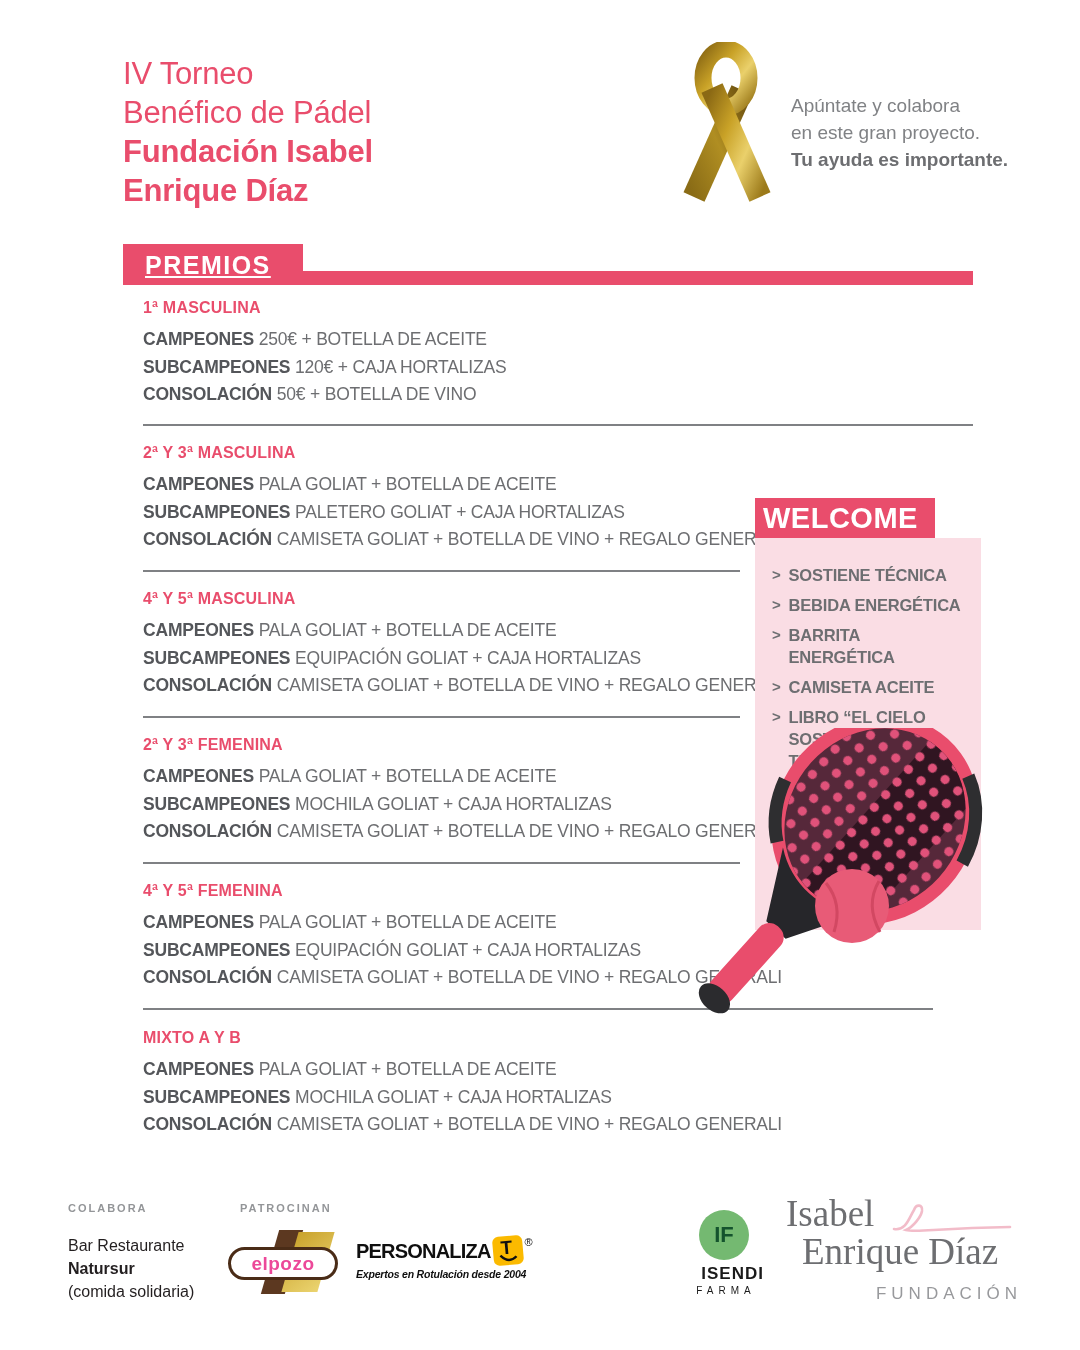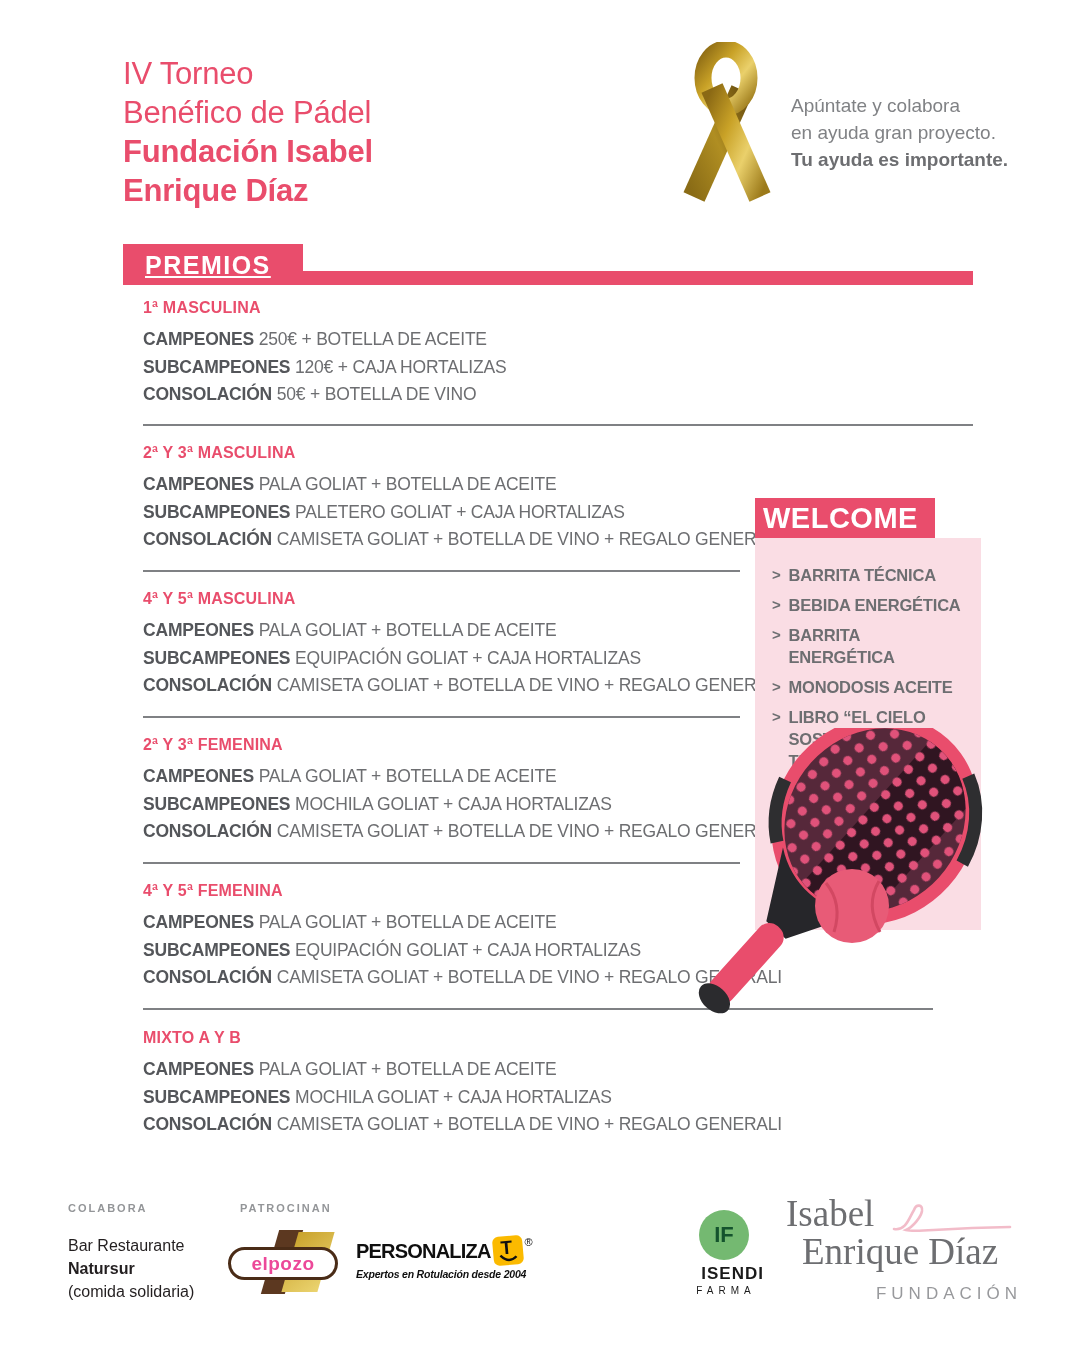--- a/index.html
+++ b/index.html
@@ -125,21 +125,21 @@
         <stop offset="1" stop-color="#8A6C16"></stop>
       </linearGradient>
     </defs>
     <line x1="70" y1="48" x2="22" y2="155" stroke="url(#goldB)" stroke-width="23"></line>
     <ellipse cx="54" cy="36" rx="23" ry="29" fill="none" stroke="url(#goldA)" stroke-width="17"></ellipse>
     <line x1="40" y1="46" x2="88" y2="155" stroke="url(#goldA)" stroke-width="23"></line>
   </svg>
 
   <div class="cta">
     <div>Apúntate y colabora</div>
-    <div>en ayuda gran proyecto.</div>
+    <div>en este gran proyecto.</div>
     <div class="bold">Tu ayuda es importante.</div>
   </div>
 
   <div class="premios-bar"></div>
   <div class="premios-chip">PREMIOS</div>
 
   <div class="section s0">
     <h3>1ª MASCULINA</h3>
     <div class="prow"><span class="plbl">CAMPEONES</span> <span class="pval">250€ + BOTELLA DE ACEITE</span></div>
     <div class="prow"><span class="plbl">SUBCAMPEONES</span> <span class="pval">120€ + CAJA HORTALIZAS</span></div>
@@ -184,33 +184,33 @@
   <div class="divider dv0"></div>
   <div class="divider dv1"></div>
   <div class="divider dv2"></div>
   <div class="divider dv3"></div>
   <div class="divider dv4"></div>
 
   <div class="wp-band">WELCOME PACK</div>
   <div class="wp-box">
     <div class="wp-item">
         <span class="wp-arrow">&gt;</span>
-        <span>BARRITA TÉCNICA</span>
+        <span>SOSTIENE TÉCNICA</span>
       </div>
     <div class="wp-item">
         <span class="wp-arrow">&gt;</span>
         <span>BEBIDA ENERGÉTICA</span>
       </div>
     <div class="wp-item">
         <span class="wp-arrow">&gt;</span>
         <span>BARRITA ENERGÉTICA</span>
       </div>
     <div class="wp-item">
         <span class="wp-arrow">&gt;</span>
-        <span>MONODOSIS ACEITE</span>
+        <span>CAMISETA ACEITE</span>
       </div>
     <div class="wp-item">
         <span class="wp-arrow">&gt;</span>
         <span>LIBRO “EL CIELO SOSTIENE LA TIERRA”</span>
       </div>
   </div>
 
   <svg class="racket" viewBox="0 0 340 300">
     <defs>
       <pattern id="holes" width="17" height="17" patternUnits="userSpaceOnUse">

